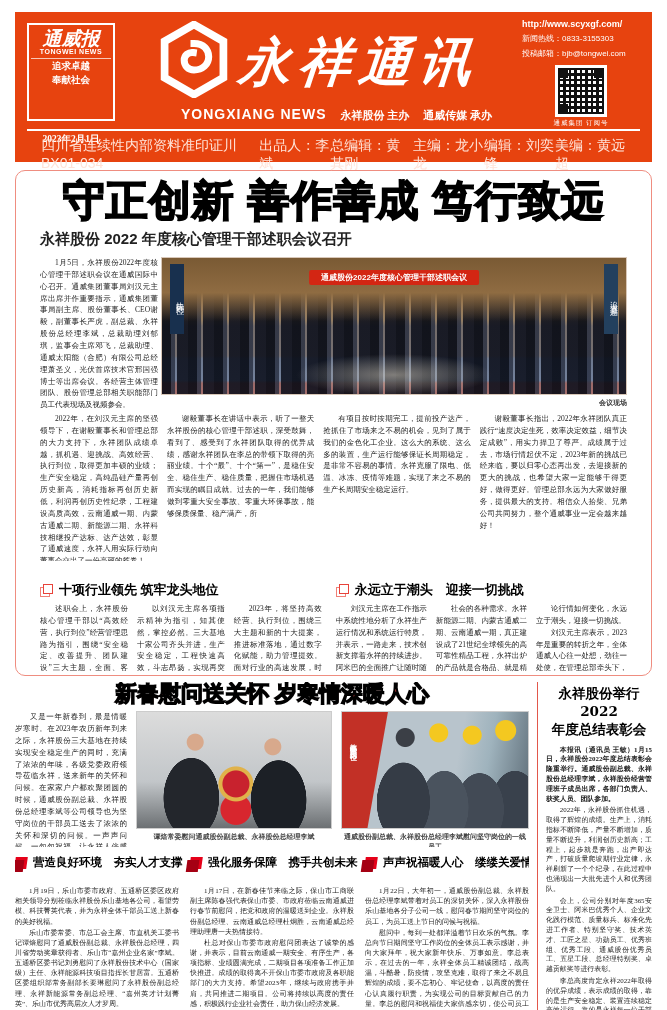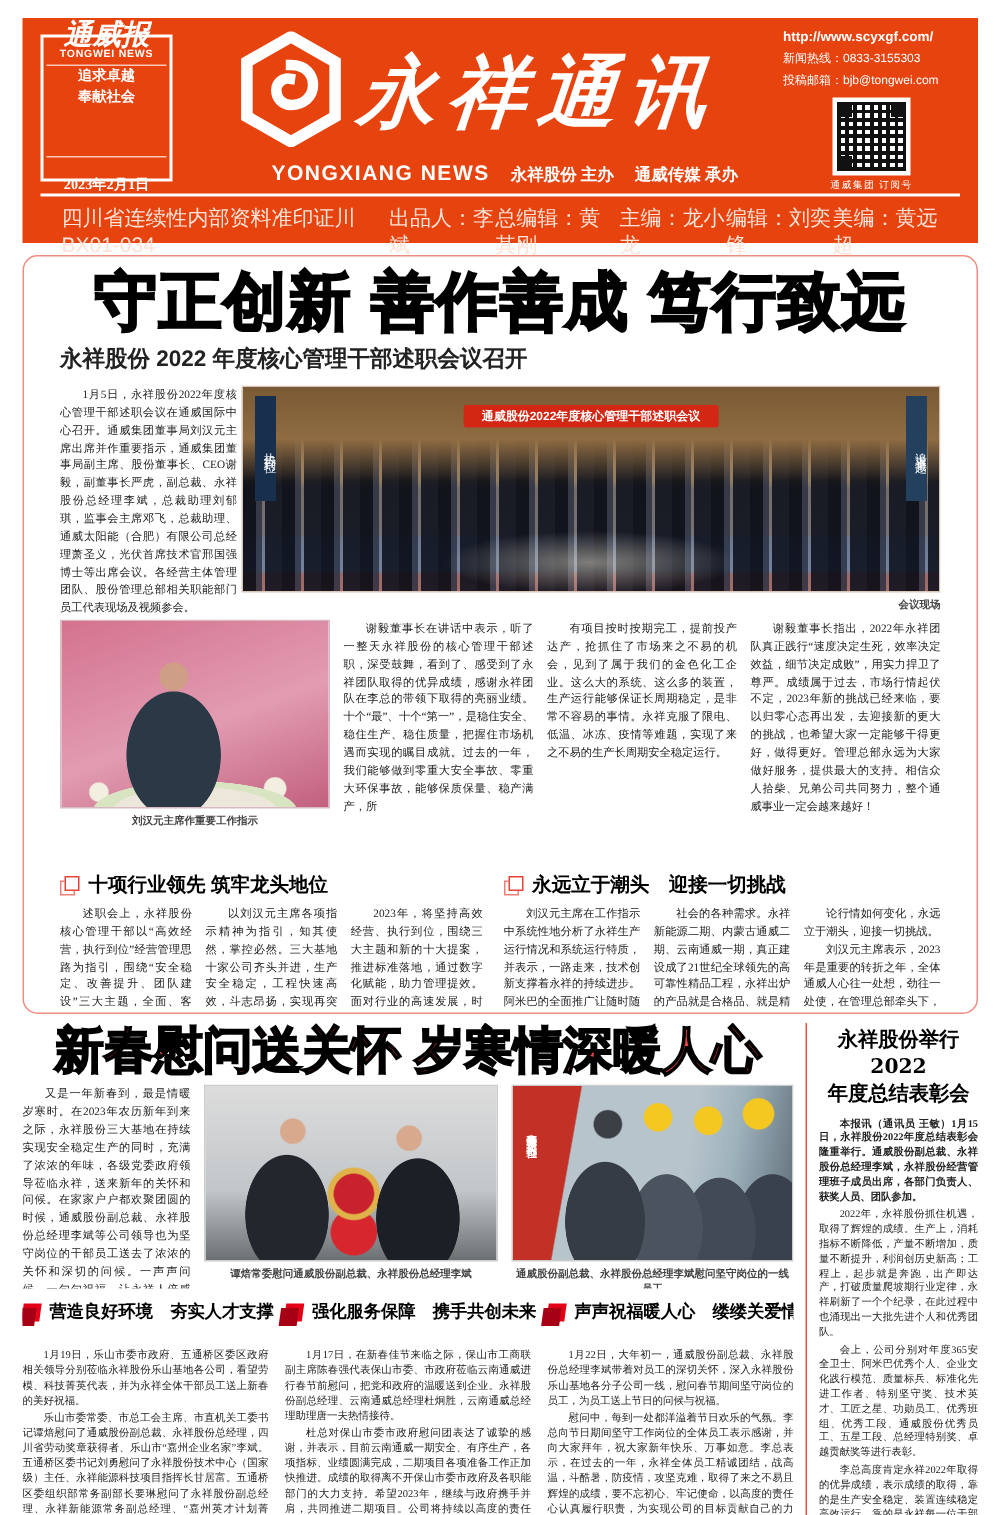--- a/index.html
+++ b/index.html
@@ -3,21 +3,21 @@
 <meta charset="utf-8">
 <style>
   html,body{margin:0;padding:0;width:667px;height:1010px;background:#fff;overflow:hidden;}
   body{font-family:"Liberation Serif","DejaVu Serif",serif;color:#222;}
   .page{padding:12px 15px 0;box-sizing:border-box;}
 
   
   .masthead{background:#e7430f;box-sizing:border-box;padding:8px 12px 0;height:150px;}
   .mast-main{display:flex;align-items:center;height:104px;}
   .mast-box{border:2px solid #fff;color:#fff;width:88px;height:98px;text-align:center;
-    box-sizing:border-box;padding:4px 2px;flex:none;display:flex;flex-direction:column;justify-content:center;}
+    box-sizing:border-box;padding:4px 2px;flex:none;display:flex;flex-direction:column;justify-content:space-between;}
   .mast-box-title{font-size:19px;font-weight:bold;font-style:italic;line-height:1;}
   .mast-box-sub{font-size:7px;font-weight:bold;font-family:"Liberation Sans",sans-serif;letter-spacing:.5px;border-bottom:1px solid rgba(255,255,255,.7);padding-bottom:3px;}
   .mast-box-slogan{font-size:9.5px;font-weight:bold;line-height:1.5;}
   .mast-box-date{font-size:9.5px;font-weight:bold;border-top:1px solid rgba(255,255,255,.7);padding-top:12px;margin-top:32px;}
   .mast-center{flex:1;display:flex;flex-direction:column;align-items:center;margin:0 4px;}
   .mast-title-row{display:flex;align-items:center;gap:10px;}
   .logo-hex{flex:none;}
   .mast-title{color:#fff;font-size:52px;font-weight:bold;font-style:italic;letter-spacing:8px;
     font-family:"DejaVu Serif",serif;transform:skewX(-5deg);line-height:1;white-space:nowrap;}
   .mast-sub-row{color:#fff;font-weight:bold;margin-top:4px;display:flex;gap:14px;align-items:baseline;margin-left:36px;}
@@ -84,21 +84,21 @@
   .sq-icon::before{content:"";position:absolute;left:0;bottom:0;width:8px;height:8px;border:1.6px solid #f08077;background:#fff;}
   .sq-icon::after{content:"";position:absolute;right:0;top:0;width:8px;height:8px;border:1.6px solid #e8433a;background:#fff;}
   .sec-cols{display:flex;gap:9px;}
   .sec-cols .scol{flex:1;min-width:0;}
 
   
   .a2{display:flex;gap:8px;margin-top:6px;height:342px;overflow:hidden;}
   .a2-left{flex:1;min-width:0;}
   .a2-divider{width:1px;background:#e2574b;flex:none;}
   .a2-right{width:106px;flex:none;overflow:hidden;}
-  .headline2{font-family:"Liberation Sans",sans-serif;font-weight:900;font-size:33px;line-height:1.1;
+  .headline2{font-family:"Liberation Sans",sans-serif;font-weight:900;font-size:22px;line-height:1.1;
     color:#ef4444;-webkit-text-stroke:1.3px #000;text-align:center;white-space:nowrap;}
   .a2-row{display:flex;gap:9px;margin-top:5px;height:136px;overflow:hidden;}
   .a2-intro{width:112px;flex:none;}
   .a2-photo1-wrap{width:196px;flex:none;}
   .a2-photo2-wrap{flex:1;min-width:0;}
   .photo-greet{height:118px;border:1px solid #ccc;box-sizing:border-box;
     background:
       radial-gradient(circle at 30% 26%, #d8a98c 0 8px, transparent 9px),
       radial-gradient(circle at 70% 30%, #d8a98c 0 8px, transparent 9px),
       radial-gradient(ellipse 46px 66px at 28% 74%, #23262c 0 60%, transparent 61%),
@@ -203,23 +203,23 @@
           <div class="crowd-mask"></div>
           <div class="photo-banner">通威股份2022年度核心管理干部述职会议</div>
           <div class="vbanner left">执行到位</div>
           <div class="vbanner right">追求卓越</div>
         </div>
         <div class="photo-caption">会议现场</div>
       </div>
     </div>
 
     <div class="a1-row2">
-      <div class="photo2-wrap">
-        <div class="photo-lhy"></div>
-        <div class="photo-caption-c">刘汉元主席作重要工作指示</div>
+      <div class="intro-col news-text">
+        <p>2022年，在刘汉元主席的坚强领导下，在谢毅董事长和管理总部的大力支持下，永祥团队成绩卓越，抓机遇、迎挑战、高效经营、执行到位，取得更加丰硕的业绩；生产安全稳定，高纯晶硅产量再创历史新高，消耗指标再创历史新低，利润再创历史性纪录，工程建设高质高效，云南通威一期、内蒙古通威二期、新能源二期、永祥科技相继投产达标、达产达效，彰显了通威速度，永祥人用实际行动向董事会交出了一份亮丽的答卷！</p>
+
       </div>
       <div class="tcol news-text">
         <p>谢毅董事长在讲话中表示，听了一整天永祥股份的核心管理干部述职，深受鼓舞，看到了、感受到了永祥团队取得的优异成绩，感谢永祥团队在李总的带领下取得的亮丽业绩。十个“最”、十个“第一”，是稳住安全、稳住生产、稳住质量，把握住市场机遇而实现的瞩目成就。过去的一年，我们能够做到零重大安全事故、零重大环保事故，能够保质保量、稳产满产，所</p>
       </div>
       <div class="tcol news-text">
         <p>有项目按时按期完工，提前投产达产，抢抓住了市场来之不易的机会，见到了属于我们的金色化工企业。这么大的系统、这么多的装置，生产运行能够保证长周期稳定，是非常不容易的事情。永祥克服了限电、低温、冰冻、疫情等难题，实现了来之不易的生产长周期安全稳定运行。</p>
       </div>
       <div class="tcol news-text">
         <p>谢毅董事长指出，2022年永祥团队真正践行“速度决定生死，效率决定效益，细节决定成败”，用实力捍卫了尊严。成绩属于过去，市场行情起伏不定，2023年新的挑战已经来临，要以归零心态再出发，去迎接新的更大的挑战，也希望大家一定能够干得更好，做得更好。管理总部永远为大家做好服务，提供最大的支持。相信众人拾柴、兄弟公司共同努力，整个通威事业一定会越来越好！</p>
       </div>

